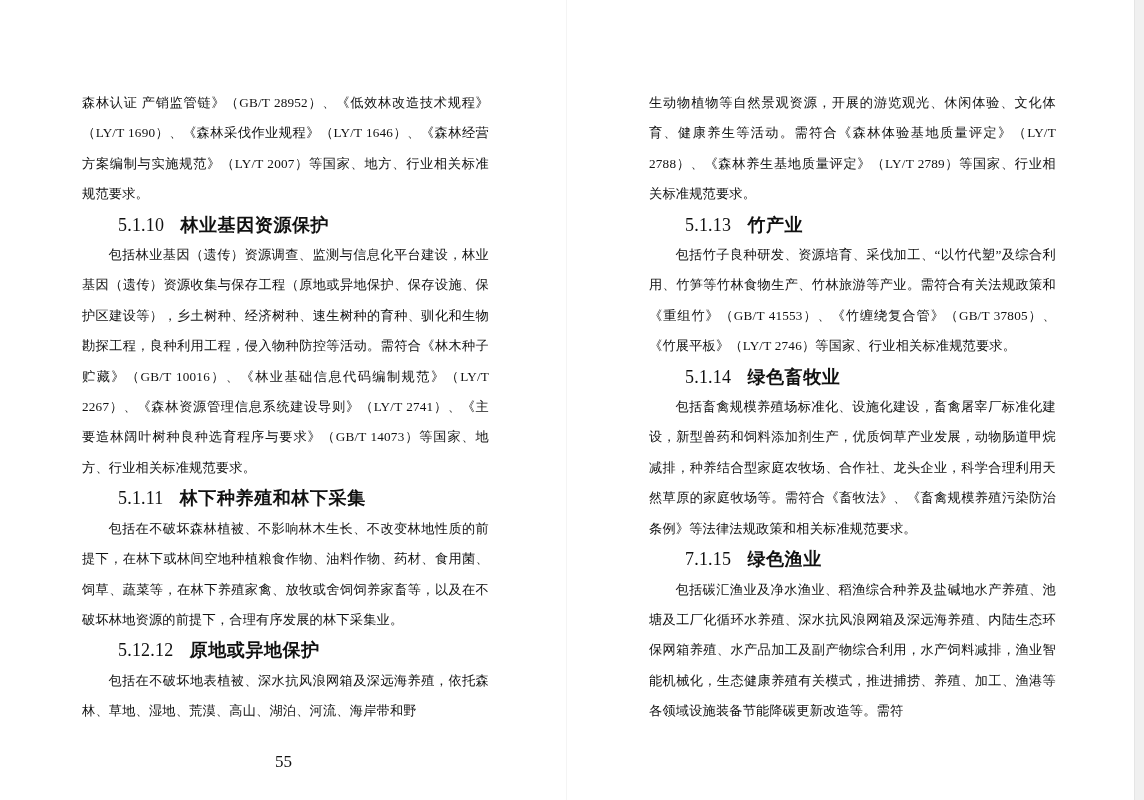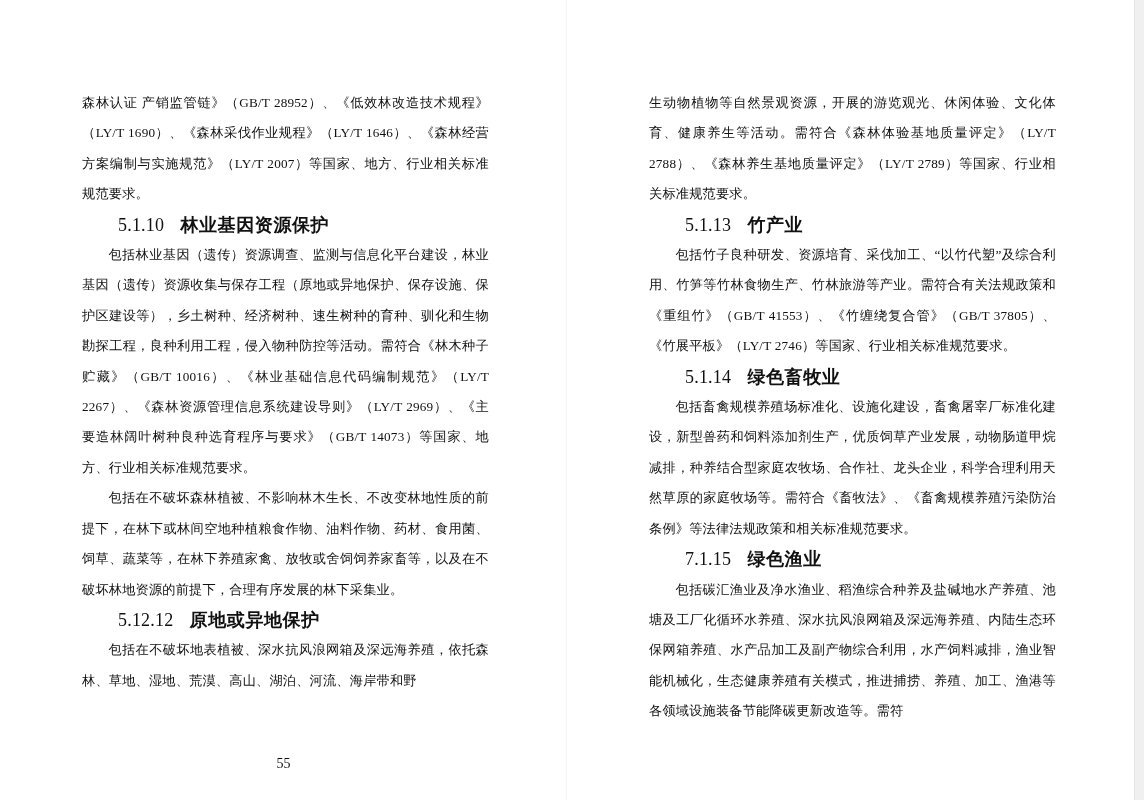--- a/index.html
+++ b/index.html
@@ -60,39 +60,40 @@
     font-weight: bold;
     margin-left: 0.9em;
     letter-spacing: 0.6px;
   }
   .page-number {
     position: absolute;
     bottom: 28px;
     left: 0;
     right: 0;
     text-align: center;
-    font-size: 14px;
+    font-size: 17px;
     color: #111;
     font-family: "Liberation Serif", serif;
   }
 </style>
 </head>
 <body>
 
 <div class="spread">
 
   <div class="page">
     <div class="page-inner">
 
       <p class="para">森林认证 产销监管链》（GB/T 28952）、《低效林改造技术规程》（LY/T 1690）、《森林采伐作业规程》（LY/T 1646）、《森林经营方案编制与实施规范》（LY/T 2007）等国家、地方、行业相关标准规范要求。</p>
 
       <p class="heading"><span class="num">5.1.10</span><span class="htext">林业基因资源保护</span></p>
 
-      <p class="para indent">包括林业基因（遗传）资源调查、监测与信息化平台建设，林业基因（遗传）资源收集与保存工程（原地或异地保护、保存设施、保护区建设等），乡土树种、经济树种、速生树种的育种、驯化和生物勘探工程，良种利用工程，侵入物种防控等活动。需符合《林木种子贮藏》（GB/T 10016）、《林业基础信息代码编制规范》（LY/T 2267）、《森林资源管理信息系统建设导则》（LY/T 2969）、《主要造林阔叶树种良种选育程序与要求》（GB/T 14073）等国家、地方、行业相关标准规范要求。</p>
+      <p class="para indent">包括林业基因（遗传）资源调查、监测与信息化平台建设，林业基因（遗传）资源收集与保存工程（原地或异地保护、保存设施、保护区建设等），乡土树种、经济树种、速生树种的育种、驯化和生物勘探工程，良种利用工程，侵入物种防控等活动。需符合《林木种子贮藏》（GB/T 10016）、《林业基础信息代码编制规范》（LY/T 2267）、《森林资源管理信息系统建设导则》（LY/T 2741）、《主要造林阔叶树种良种选育程序与要求》（GB/T 14073）等国家、地方、行业相关标准规范要求。</p>
 
+      <p class="heading"><span class="num">5.1.11</span><span class="htext">林下种养殖和林下采集</span></p>
 
       <p class="para indent">包括在不破坏森林植被、不影响林木生长、不改变林地性质的前提下，在林下或林间空地种植粮食作物、油料作物、药材、食用菌、饲草、蔬菜等，在林下养殖家禽、放牧或舍饲饲养家畜等，以及在不破坏林地资源的前提下，合理有序发展的林下采集业。</p>
 
       <p class="heading"><span class="num">5.12.12</span><span class="htext">原地或异地保护</span></p>
 
       <p class="para indent">包括在不破坏地表植被、深水抗风浪网箱及深远海养殖，依托森林、草地、湿地、荒漠、高山、湖泊、河流、海岸带和野</p>
 
     </div>
     <div class="page-number">55</div>
   </div>

